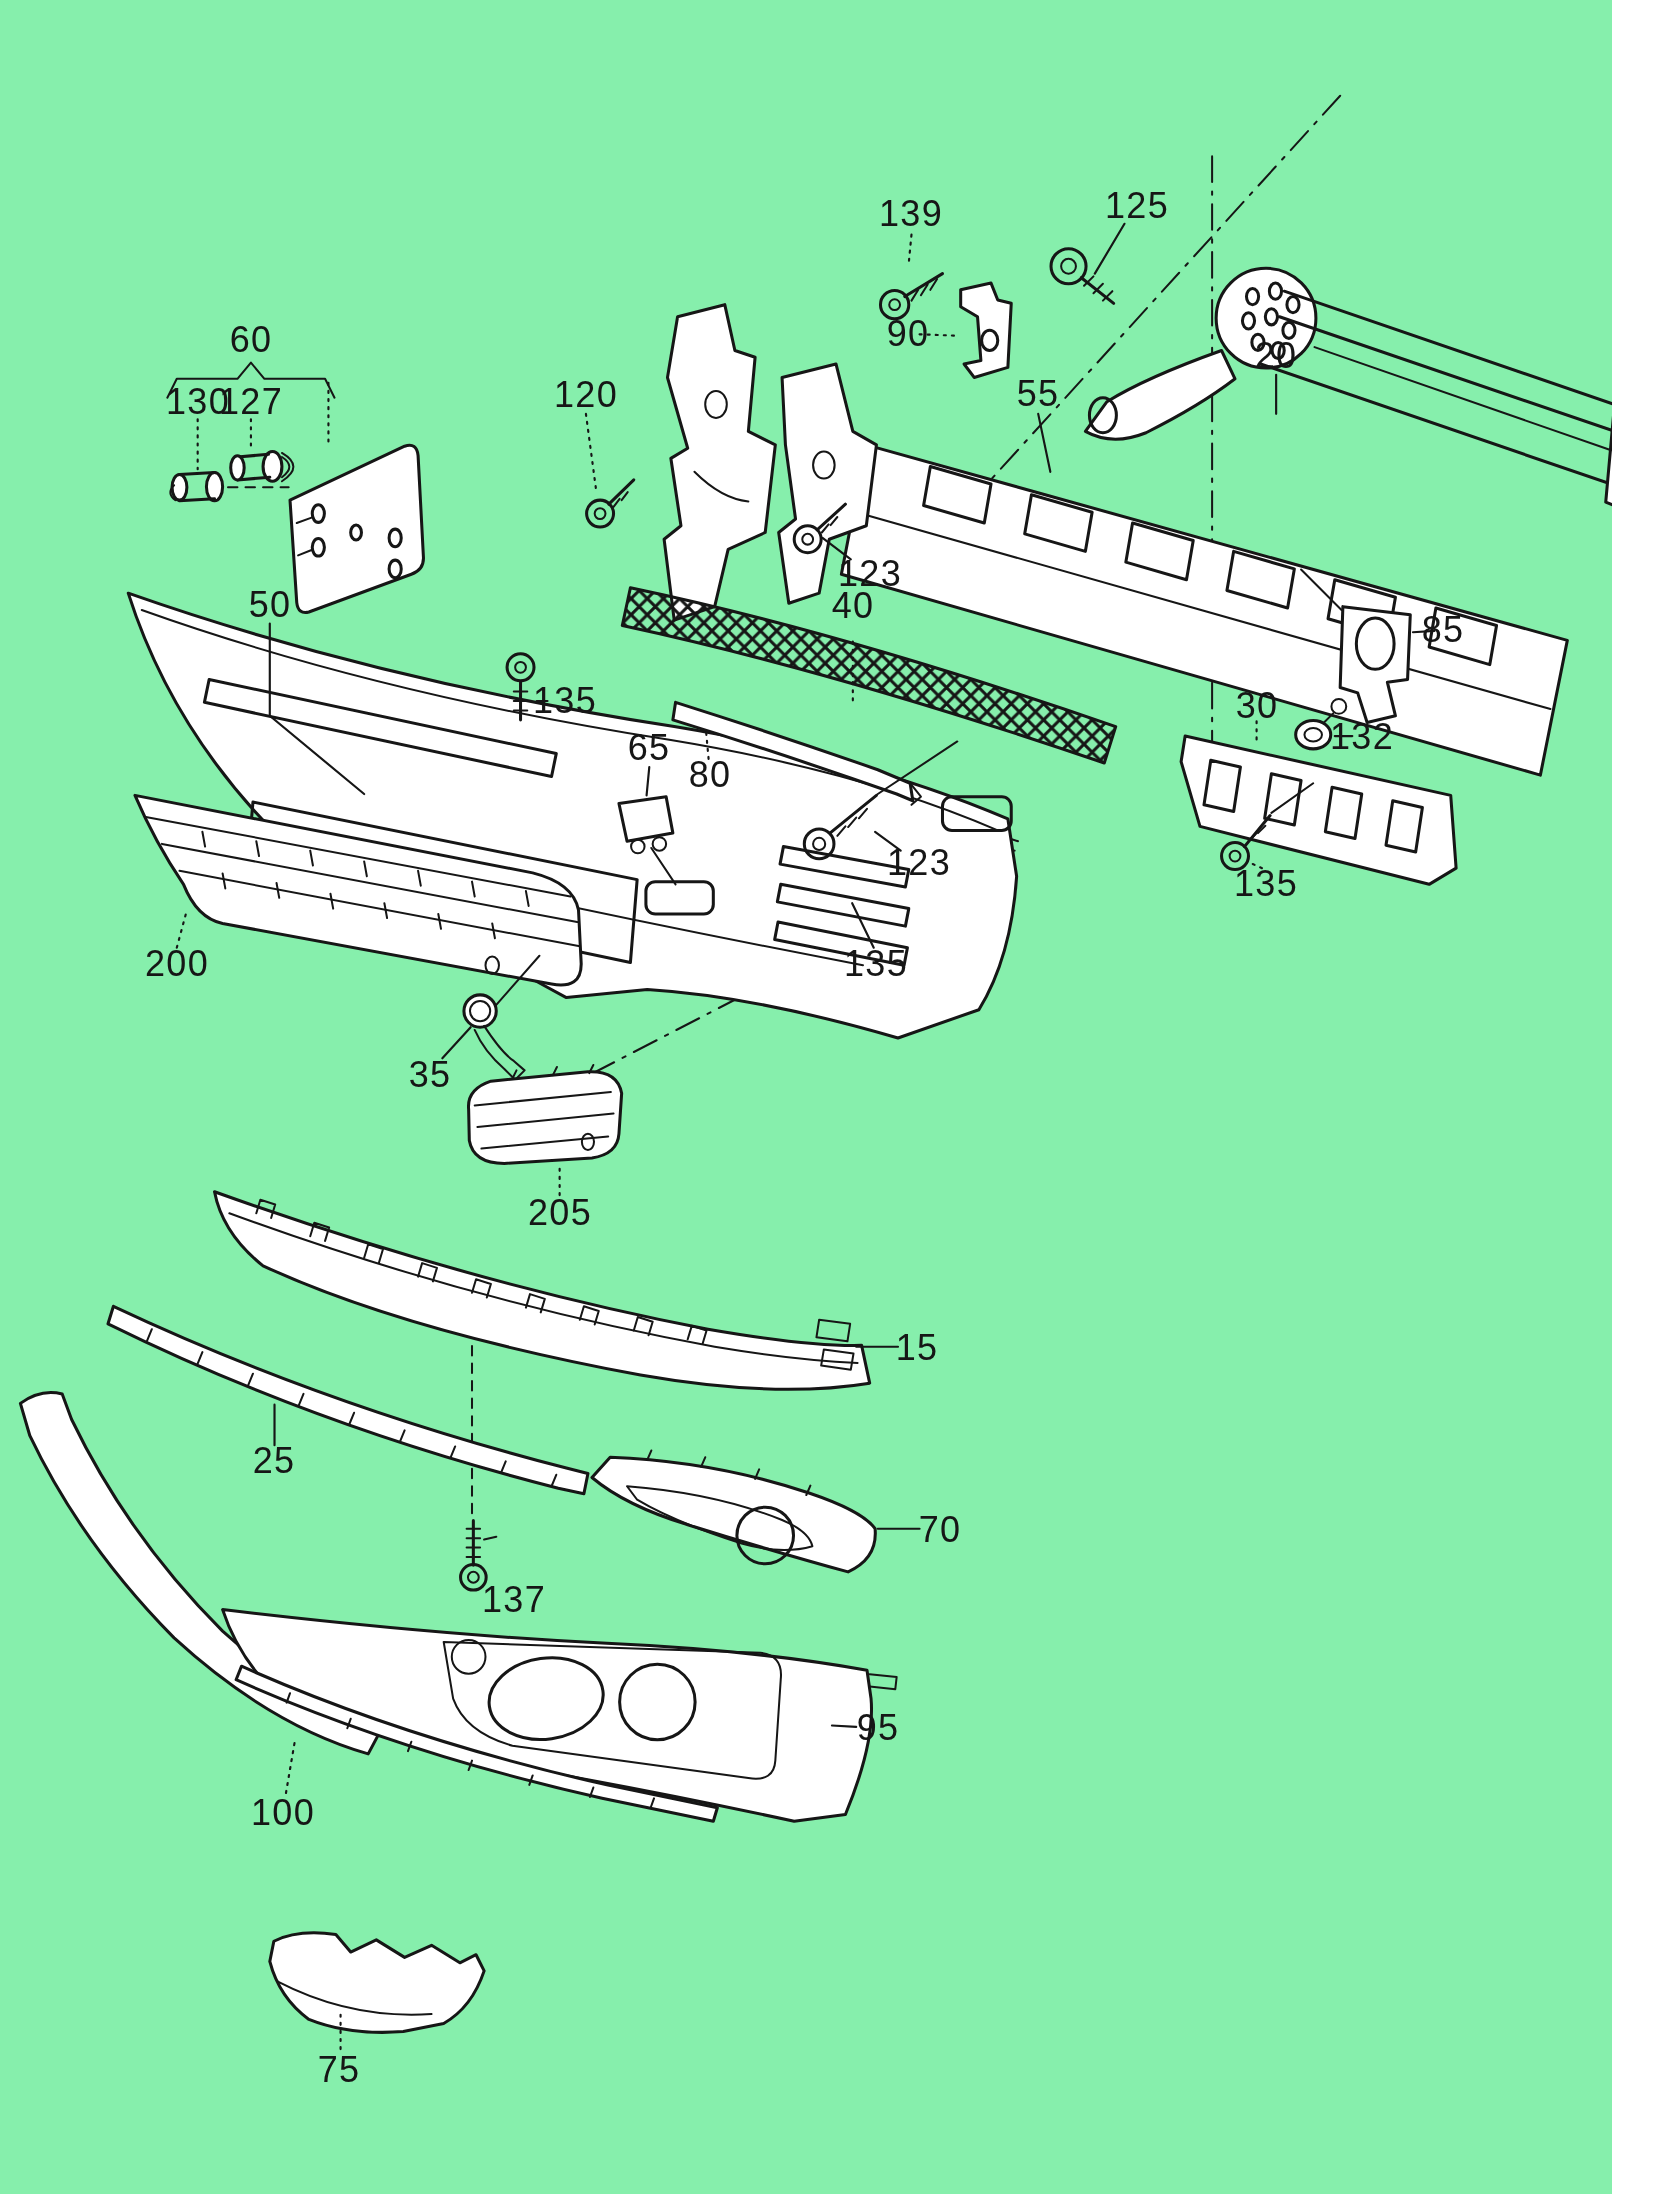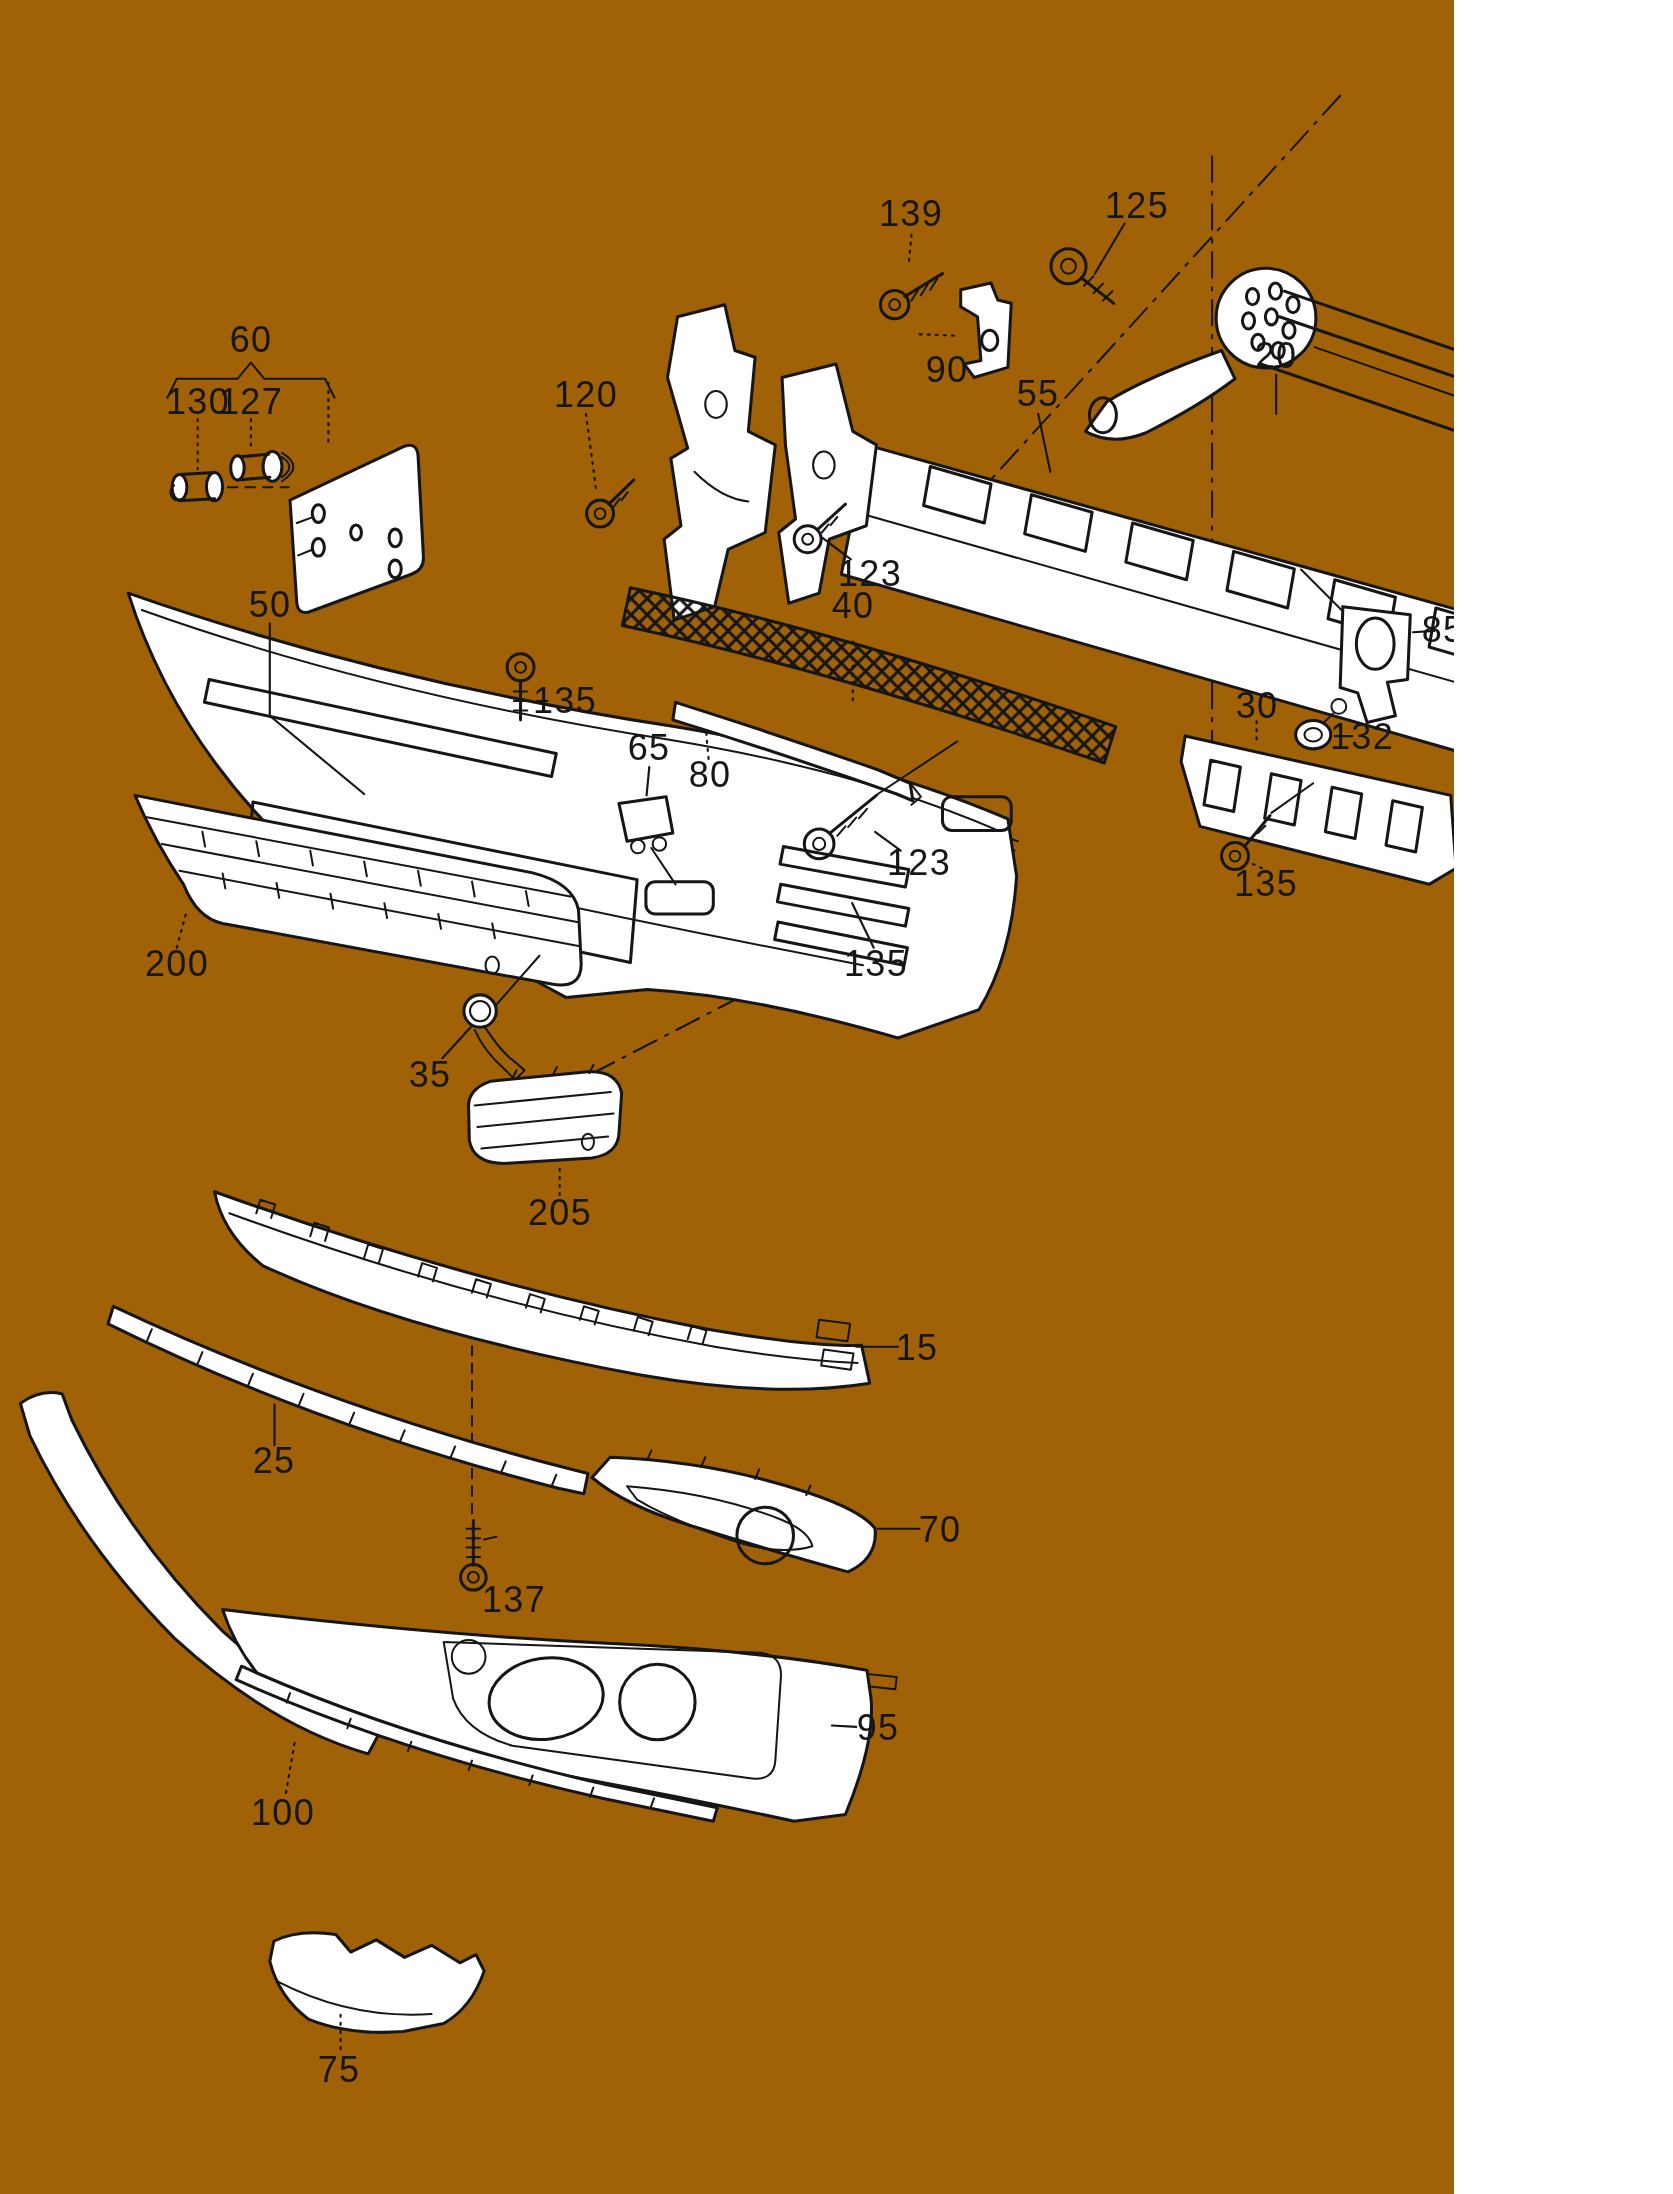--- a/index.html
+++ b/index.html
@@ -1,16 +1,16 @@
 <!DOCTYPE html>
 <html style="font-size:10.8px"><head>
 <meta charset="utf-8">
 <style>
   html,body{margin:0;padding:0;background:#fff;}
-  #page{position:relative;width:1454px;height:2194px;background:#a16207;overflow:hidden;
+  #page{position:relative;width:1612px;height:2194px;background:#86efac;overflow:hidden;
         font-family:"Liberation Sans", sans-serif;}
   #artwork,#leader-layer{position:absolute;left:0;top:0;}
   .art *{fill:none;stroke:#161616;stroke-width:4.5;stroke-linecap:round;stroke-linejoin:round;}
   .art .thin{stroke-width:3;}
   .art .fillw{fill:#ffffff;}
   .art .hatchfill{fill:url(#xh);stroke:#161616;}
   .callout{position:absolute;transform:translate(-50%,-50%);color:#161616;
            font-size:36px;font-weight:500;letter-spacing:1.3px;white-space:nowrap;
            font-family:"Liberation Sans", sans-serif;cursor:pointer;}
   .leader{fill:none;stroke:#161616;stroke-width:3.2;stroke-linecap:round;}
@@ -307,21 +307,21 @@
       <polyline points="407,2144 407,2084" class="leader solid"></polyline>
       <polyline points="736,2280 718,2284" class="leader solid"></polyline>
       <polyline points="1364,2268 1302,2268" class="leader solid"></polyline>
       <polyline points="1270,2562 1234,2560" class="leader solid"></polyline>
       <polyline points="424,2660 437,2584" class="leader dotted"></polyline>
       <polyline points="505,3040 505,2988" class="leader dotted"></polyline>
     </svg>
 
   <div id="callouts">
       <div class="callout" style="left: 911px; top: 214px;">139</div>
-      <div class="callout" style="left: 947px; top: 334px; margin-top: 36px;">90</div>
+      <div class="callout" style="left: 908px; top: 334px;">90</div>
       <div class="callout" style="left: 1137px; top: 206px;">125</div>
       <div class="callout" style="left: 1276px; top: 356px; text-align: center;">20</div>
       <div class="callout" style="left: 1038px; top: 394px;">55</div>
       <div class="callout" style="left: 251px; top: 340px;">60</div>
       <div class="callout" style="left: 198px; top: 402px;">130</div>
       <div class="callout" style="left: 251px; top: 402px; text-align: right;">127</div>
       <div class="callout" style="left: 586px; top: 395px;">120</div>
       <div class="callout" style="left: 870px; top: 574px;">123</div>
       <div class="callout" style="left: 853px; top: 606px;">40</div>
       <div class="callout" style="left: 270px; top: 605px;">50</div>

